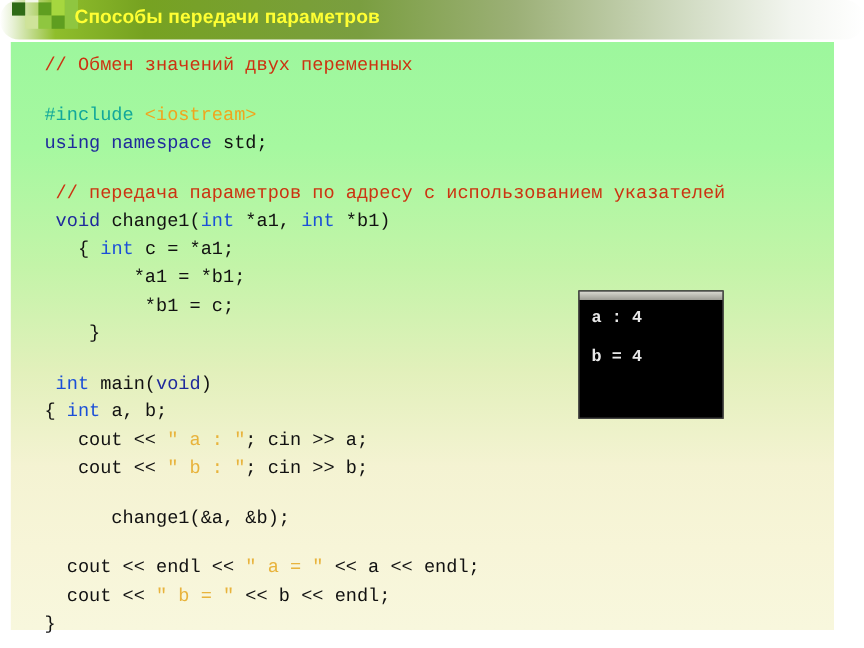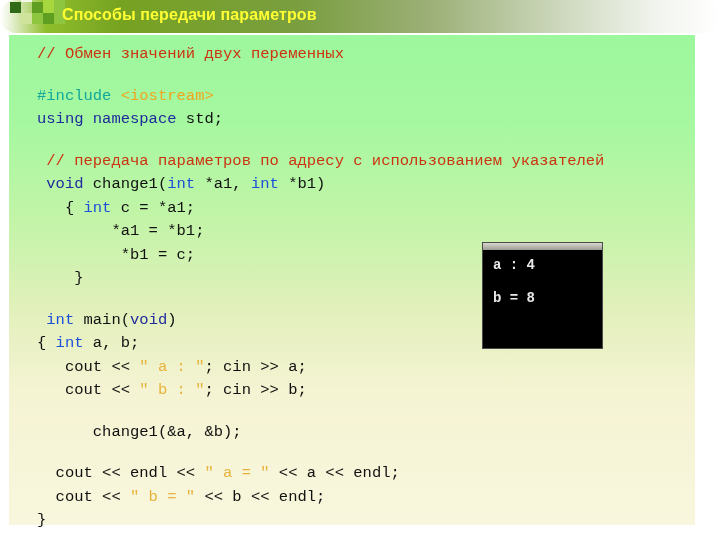--- a/index.html
+++ b/index.html
@@ -160,16 +160,16 @@
     </div>
   <div id="title-text">Способы передачи параметров</div>
 </div>
 
 <div id="content-panel">
 
   <div id="code-block"><div class="code-line"><span class="tok-comment">// Обмен значений двух переменных</span></div><div class="code-line gap-md"></div><div class="code-line"><span class="tok-pp">#include </span><span class="tok-header">&lt;iostream&gt;</span></div><div class="code-line"><span class="tok-kw">using namespace </span><span class="tok-plain">std;</span></div><div class="code-line gap-md"></div><div class="code-line"><span class="tok-comment"> // передача параметров по адресу с использованием указателей</span></div><div class="code-line"><span class="tok-kw"> void </span><span class="tok-plain">change1(</span><span class="tok-type">int </span><span class="tok-plain">*a1, </span><span class="tok-type">int </span><span class="tok-plain">*b1)</span></div><div class="code-line"><span class="tok-plain">   { </span><span class="tok-type">int </span><span class="tok-plain">c = *a1;</span></div><div class="code-line"><span class="tok-plain">        *a1 = *b1;</span></div><div class="code-line"><span class="tok-plain">         *b1 = c;</span></div><div class="code-line"><span class="tok-plain">    }</span></div><div class="code-line gap-md"></div><div class="code-line"><span class="tok-type"> int </span><span class="tok-plain">main(</span><span class="tok-kw">void</span><span class="tok-plain">)</span></div><div class="code-line"><span class="tok-plain">{ </span><span class="tok-type">int </span><span class="tok-plain">a, b;</span></div><div class="code-line"><span class="tok-plain">   cout &lt;&lt; </span><span class="tok-str">" a : "</span><span class="tok-plain">; cin &gt;&gt; a;</span></div><div class="code-line"><span class="tok-plain">   cout &lt;&lt; </span><span class="tok-str">" b : "</span><span class="tok-plain">; cin &gt;&gt; b;</span></div><div class="code-line gap-md"></div><div class="code-line"><span class="tok-plain">      change1(&amp;a, &amp;b);</span></div><div class="code-line gap-md"></div><div class="code-line"><span class="tok-plain">  cout &lt;&lt; endl &lt;&lt; </span><span class="tok-str">" a = "</span><span class="tok-plain"> &lt;&lt; a &lt;&lt; endl;</span></div><div class="code-line"><span class="tok-plain">  cout &lt;&lt; </span><span class="tok-str">" b = "</span><span class="tok-plain"> &lt;&lt; b &lt;&lt; endl;</span></div><div class="code-line"><span class="tok-plain">}</span></div></div>
 
   <div id="console-window">
     <div id="console-titlebar"></div>
-    <div id="console-body"><div class="console-line">a : 4</div><div class="console-line blank"></div><div class="console-line">b = 8</div></div>
+    <div id="console-body"><div class="console-line">a : 4</div><div class="console-line blank"></div><div class="console-line">b = 4</div></div>
   </div>
 
 </div>
 
 </body></html>

